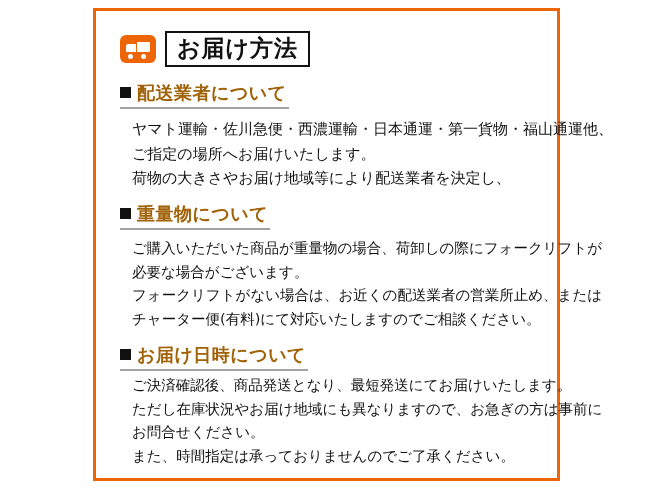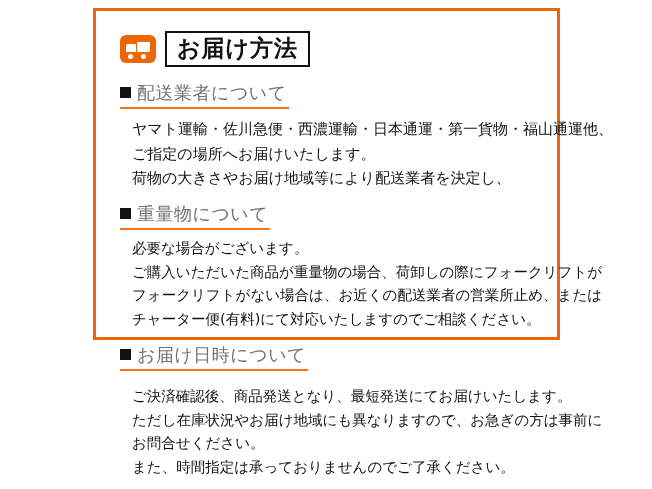--- a/index.html
+++ b/index.html
@@ -17,21 +17,21 @@
     position: relative;
     width: 652px;
     height: 489px;
     box-sizing: border-box;
   }
   .card {
     position: absolute;
     left: 93px;
     top: 8px;
     width: 467px;
-    height: 332px;
+    height: 473px;
     box-sizing: border-box;
     border: 3px solid #ec6608;
     background: #ffffff;
     padding: 16px 22px 10px 22px;
   }
   .title-row {
     display: flex;
     align-items: center;
     gap: 9px;
     margin: 4px 0 14px 2px;
@@ -82,23 +82,23 @@
     letter-spacing: 1px;
     color: #111111;
     line-height: 1.15;
   }
 
   .section {
     margin: 0 0 12px 2px;
   }
   .section-head {
     font-size: 18px;
-    font-weight: normal;
-    color: #737373;
-    border-bottom: 2px solid #f97316;
+    font-weight: bold;
+    color: #a16207;
+    border-bottom: 2px solid #a3a3a3;
     display: inline-block;
     padding: 0 2px 2px 0;
     margin-bottom: 8px;
     letter-spacing: 0.5px;
   }
   .section-head .sq {
     display: inline-block;
     width: 11px;
     height: 11px;
     background: #111111;
@@ -111,21 +111,21 @@
   .line {
     font-size: 15px;
     color: #111111;
     line-height: 1.62;
     white-space: nowrap;
   }
   .line.small {
     font-size: 14.5px;
   }
   .sec-2 .section-head { margin-bottom: 7px; text-align: right; }
-  .sec-3 .section-head { margin-bottom: 14px; }
+  .sec-3 .section-head { margin-bottom: 3px; }
 </style>
 </head>
 <body>
 
 <div class="page">
   <div class="card">
 
     <div class="title-row">
       <div class="truck-badge">
         <div class="cab"></div>
@@ -145,22 +145,22 @@
         <div class="line">ご指定の場所へお届けいたします。</div>
         <div class="line">荷物の大きさやお届け地域等により配送業者を決定し、</div>
       </div>
     </div>
 
     <div class="section sec-2">
       <div class="section-head">
         <span class="sq"></span><span>重量物について</span>
       </div>
       <div class="body-lines">
+        <div class="line small">ご購入いただいた商品が重量物の場合、荷卸しの際にフォークリフトが</div>
         <div class="line small">必要な場合がございます。</div>
-        <div class="line small">ご購入いただいた商品が重量物の場合、荷卸しの際にフォークリフトが</div>
         <div class="line small">フォークリフトがない場合は、お近くの配送業者の営業所止め、または</div>
         <div class="line small">チャーター便(有料)にて対応いたしますのでご相談ください。</div>
       </div>
     </div>
 
     <div class="section sec-3">
       <div class="section-head">
         <span class="sq"></span><span>お届け日時について</span>
       </div>
       <div class="body-lines">

